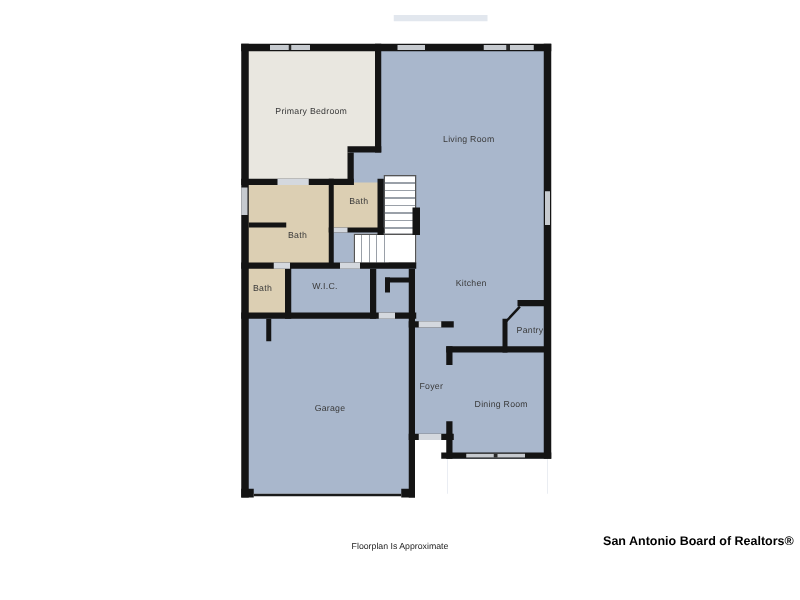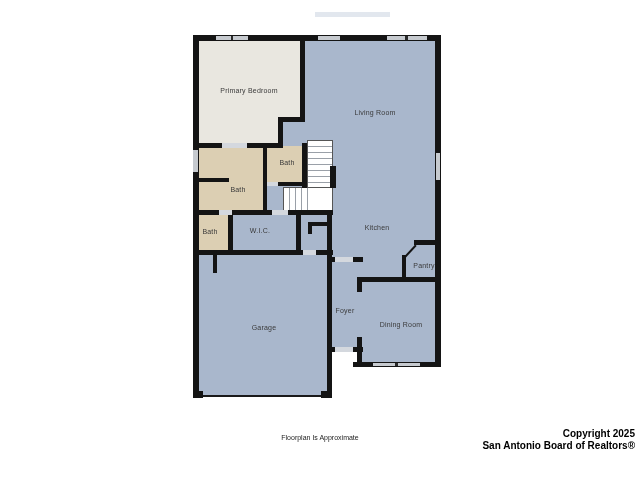--- a/index.html
+++ b/index.html
@@ -119,17 +119,16 @@
   <div class="abs room-label" style="left:210px;top:231px;">Bath</div>
   <div class="abs room-label" style="left:260px;top:230px;">W.I.C.</div>
   <div class="abs room-label" style="left:377px;top:227px;">Kitchen</div>
   <div class="abs room-label" style="left:424px;top:265px;">Pantry</div>
   <div class="abs room-label" style="left:345px;top:310px;">Foyer</div>
   <div class="abs room-label" style="left:264px;top:327px;">Garage</div>
   <div class="abs room-label" style="left:401px;top:324px;">Dining Room</div>
 
   <div class="abs disclaimer" style="left:320px;top:434px;">Floorplan Is Approximate</div>
   <div class="abs copyright" style="right:5px;top:428px;">
-    <div>Copyright 2025</div>
     <div>San Antonio Board of Realtors®</div>
   </div>
 
 </div>
 
 </body></html>

